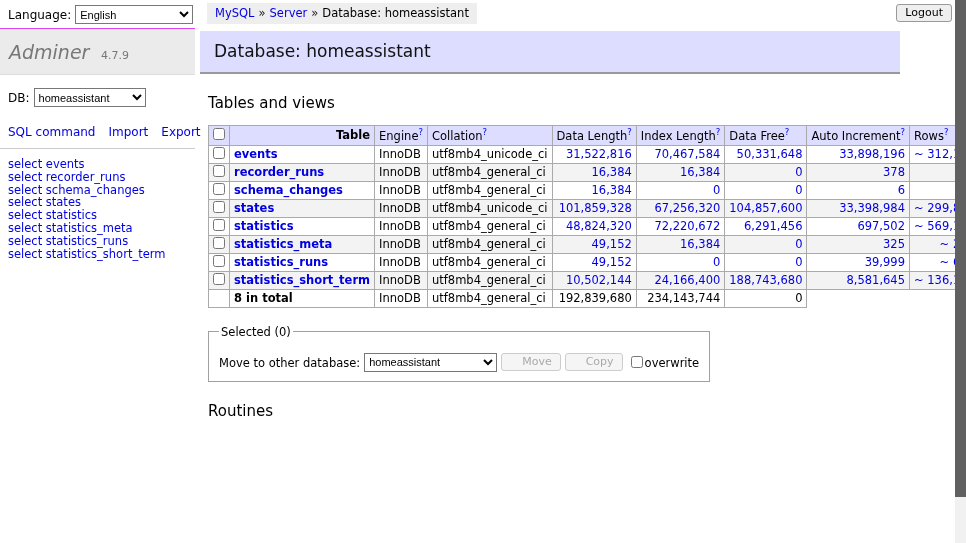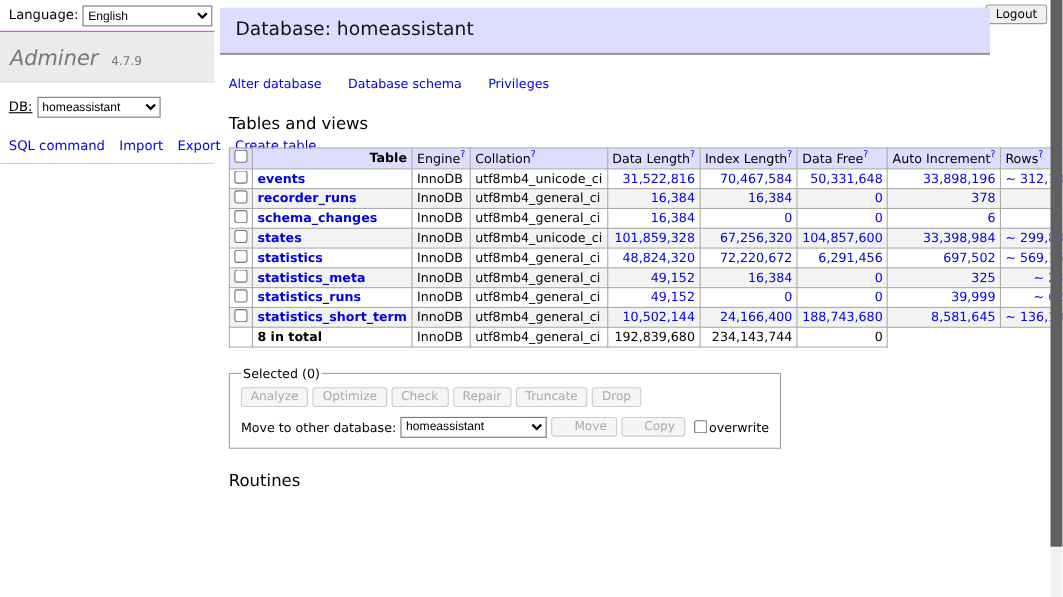--- a/index.html
+++ b/index.html
@@ -17,21 +17,21 @@
   #lang select { width:118px; height:19px; font-size:11px; margin-left:4px;
     border:1px solid #777; background:#fff; }
 
   
   #menu { position:absolute; top:0; left:0; width:195px; }
   #menu h1 { margin:28px 0 0; padding:8px 0 9px 9px; background:#ebebeb;
     border-top:1px solid #d946ef; border-bottom:1px solid #ddd;
     font-weight:normal; }
   .logo-name { font-style:italic; color:#777; font-size:19px; }
   .logo-ver { color:#777; font-size:11px; margin-left:4px; }
-  #dbform { margin:13px 0 0 8px;text-decoration:underline; }
+  #dbform { margin:13px 0 0 8px; }
   #dbform select { width:112px; height:19px; font-size:11px; margin-left:4px;
     border:1px solid #777; background:#fff; }
   #sidebar-actions { margin:17px 0 0 8px; width:176px; line-height:16px; }
   #sidebar-actions a { margin-right:13px; white-space:nowrap; }
   #menu hr { border:none; border-top:1px solid #ccc; margin:8px 0 0; }
   #sidebar-tables { margin:9px 0 0 8px; font-size:11.5px; }
   #sidebar-tables a { display:block; line-height:12.8px; }
 
   
   #logoutWrap { position:absolute; top:4px; right:14px; }
@@ -110,28 +110,40 @@
 <div id="menu">
   <h1>
     <span class="logo-name">Adminer</span>
     <span class="logo-ver">4.7.9</span>
   </h1>
   <div id="dbform">
     <label>DB:</label><select><option>homeassistant</option></select>
   </div>
   <div id="sidebar-actions"><a href="#">SQL command</a><a href="#">Import</a><a href="#">Export</a><a href="#">Create table</a></div>
   <hr>
+  <div id="sidebar-tables">
+      <a href="#">select events</a>
+      <a href="#">select recorder_runs</a>
+      <a href="#">select schema_changes</a>
+      <a href="#">select states</a>
+      <a href="#">select statistics</a>
+      <a href="#">select statistics_meta</a>
+      <a href="#">select statistics_runs</a>
+      <a href="#">select statistics_short_term</a>
+    </div>
 </div>
 
 <div id="content">
+  <div id="breadcrumb">
+    <a>MySQL</a><span class="sep">»</span><a>Server</a><span class="sep">»</span><span>Database: homeassistant</span>
+  </div>
 
   <h2 id="pageTitle">Database: homeassistant</h2>
 
   <div class="inner">
-    <div id="db-nav"><a href="#">Alter database</a><a href="#">Database schema</a><a href="#">Privileges</a></div>
 
     <h3 class="section">Tables and views</h3>
 
 
     <table id="tables">
       <colgroup>
         <col style="width:23px">
           <col style="width:121px">
           <col style="width:44px">
         <col style="width:97px">
@@ -255,21 +267,20 @@
           <td>utf8mb4_general_ci</td>
           <td class="num">192,839,680</td>
           <td class="num">234,143,744</td>
           <td class="num">0</td>
         </tr>
       </tfoot>
     </table>
 
     <fieldset id="selected-fs">
       <legend>Selected (0)</legend>
-      <div class="rowbtns" id="selected-buttons"><button class="btn" disabled="">Analyze</button><button class="btn" disabled="">Optimize</button><button class="btn" disabled="">Check</button><button class="btn" disabled="">Repair</button><button class="btn" disabled="">Truncate</button><button class="btn" disabled="">Drop</button></div>
       <div class="moverow">
         <label>Move to other database:</label><select><option>homeassistant</option></select><span id="move-buttons"><button class="btn" disabled="">Move</button><button class="btn" disabled="">Copy</button></span><input type="checkbox" style=""><span style="font-size:11.5px;vertical-align:middle;">overwrite</span>
       </div>
     </fieldset>
 
 
     <h3 class="section">Routines</h3>
     
 
     

